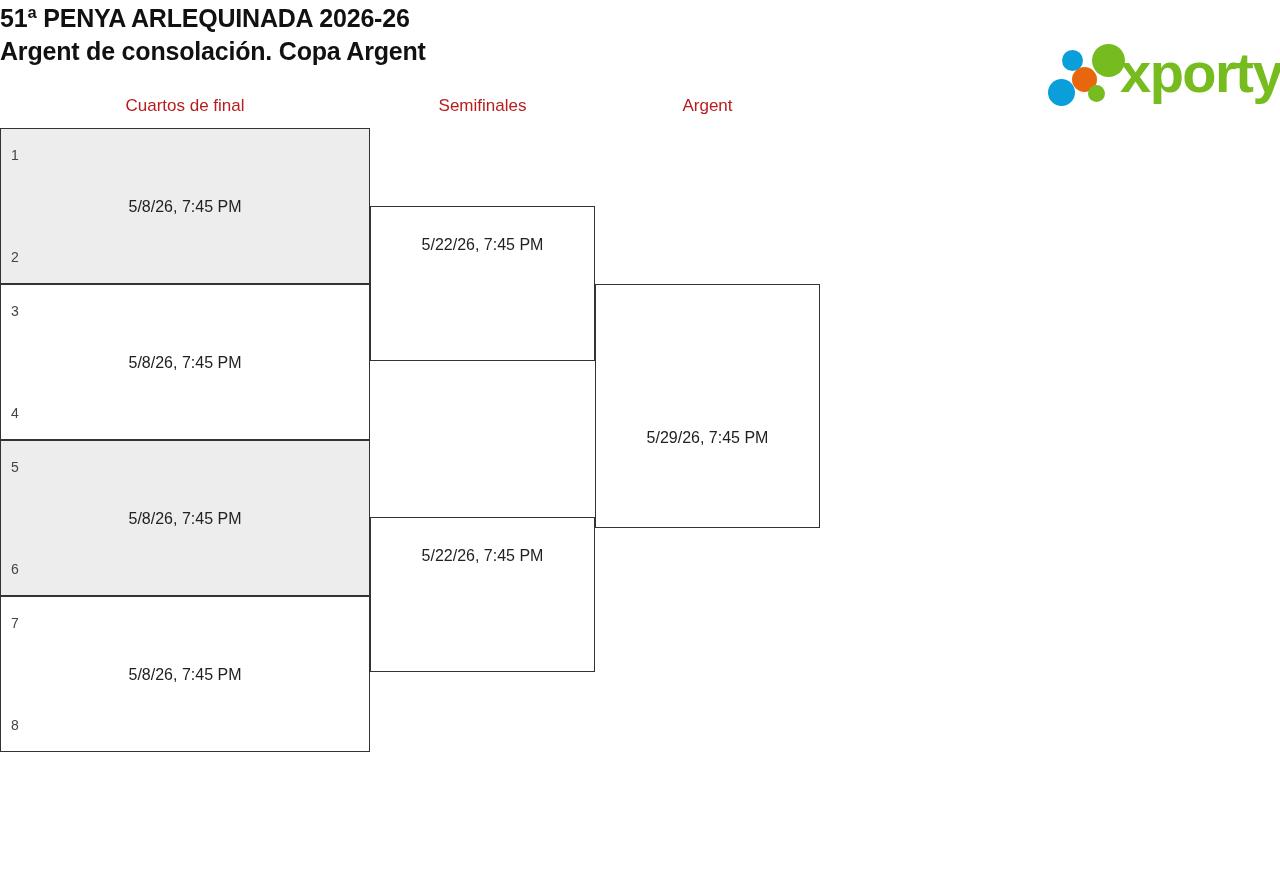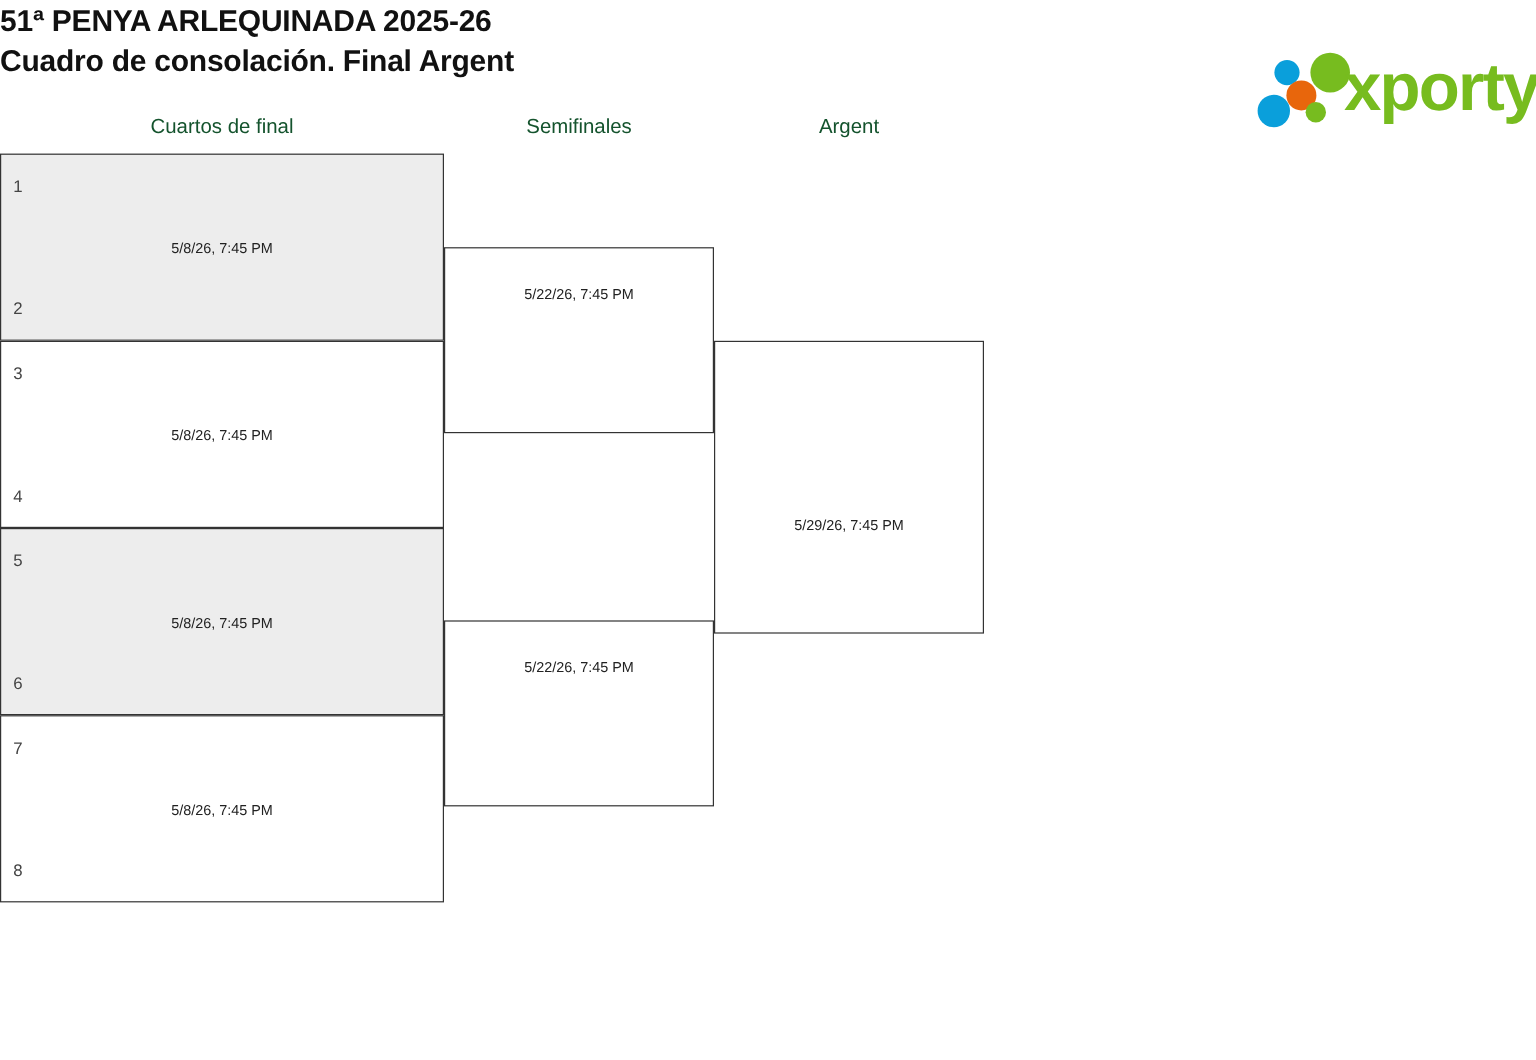--- a/index.html
+++ b/index.html
@@ -51,21 +51,21 @@
     font-weight: bold;
     color: #77bc1f;
     letter-spacing: -1.5px;
     line-height: 62px;
   }
 
   
   .round-header {
     position: absolute;
     font-size: 17px;
-    color: #14532d;
+    color: #b91c1c;
     text-align: center;
     white-space: nowrap;
   }
   .rh-qf { left: 0px;   top: 96px; width: 370px; }
   .rh-sf { left: 370px; top: 96px; width: 225px; }
   .rh-f  { left: 595px; top: 96px; width: 225px; }
 
   
   .bracket { position: absolute; left: 0; top: 128px; width: 1280px; height: 630px; }
 
@@ -84,21 +84,21 @@
     line-height: 16px;
   }
   .match .slot-top    { top: 18px; }
   .match .slot-bottom { bottom: 18px; }
 
   .match .match-date {
     position: absolute;
     left: 0;
     width: 100%;
     text-align: center;
-    font-size: 12px;
+    font-size: 16px;
     color: #222222;
     line-height: 16px;
   }
 
   
   .qf { left: 0px; width: 370px; height: 156px; }
   .qf .match-date { top: 70px; }
   .qf1 { top: 0px; }
   .qf2 { top: 156px; }
   .qf3 { top: 312px; }
@@ -116,22 +116,22 @@
   .fin1 { top: 156px; }
 </style>
 </head>
 <body>
 
 <div id="page">
 
   <div class="page-header">
 
     <div class="title-block">
-      <div class="title-line">51ª PENYA ARLEQUINADA 2025-26</div>
-      <div class="title-line">Cuadro de consolación. Final Argent</div>
+      <div class="title-line">51ª PENYA ARLEQUINADA 2026-26</div>
+      <div class="title-line">Argent de consolación. Copa Argent</div>
     </div>
 
     <div class="brand-logo">
       <div class="logo-dots">
         <span class="dot dot-blue-sm"></span>
         <span class="dot dot-green-lg"></span>
         <span class="dot dot-orange"></span>
         <span class="dot dot-blue-lg"></span>
         <span class="dot dot-green-sm"></span>
       </div>

